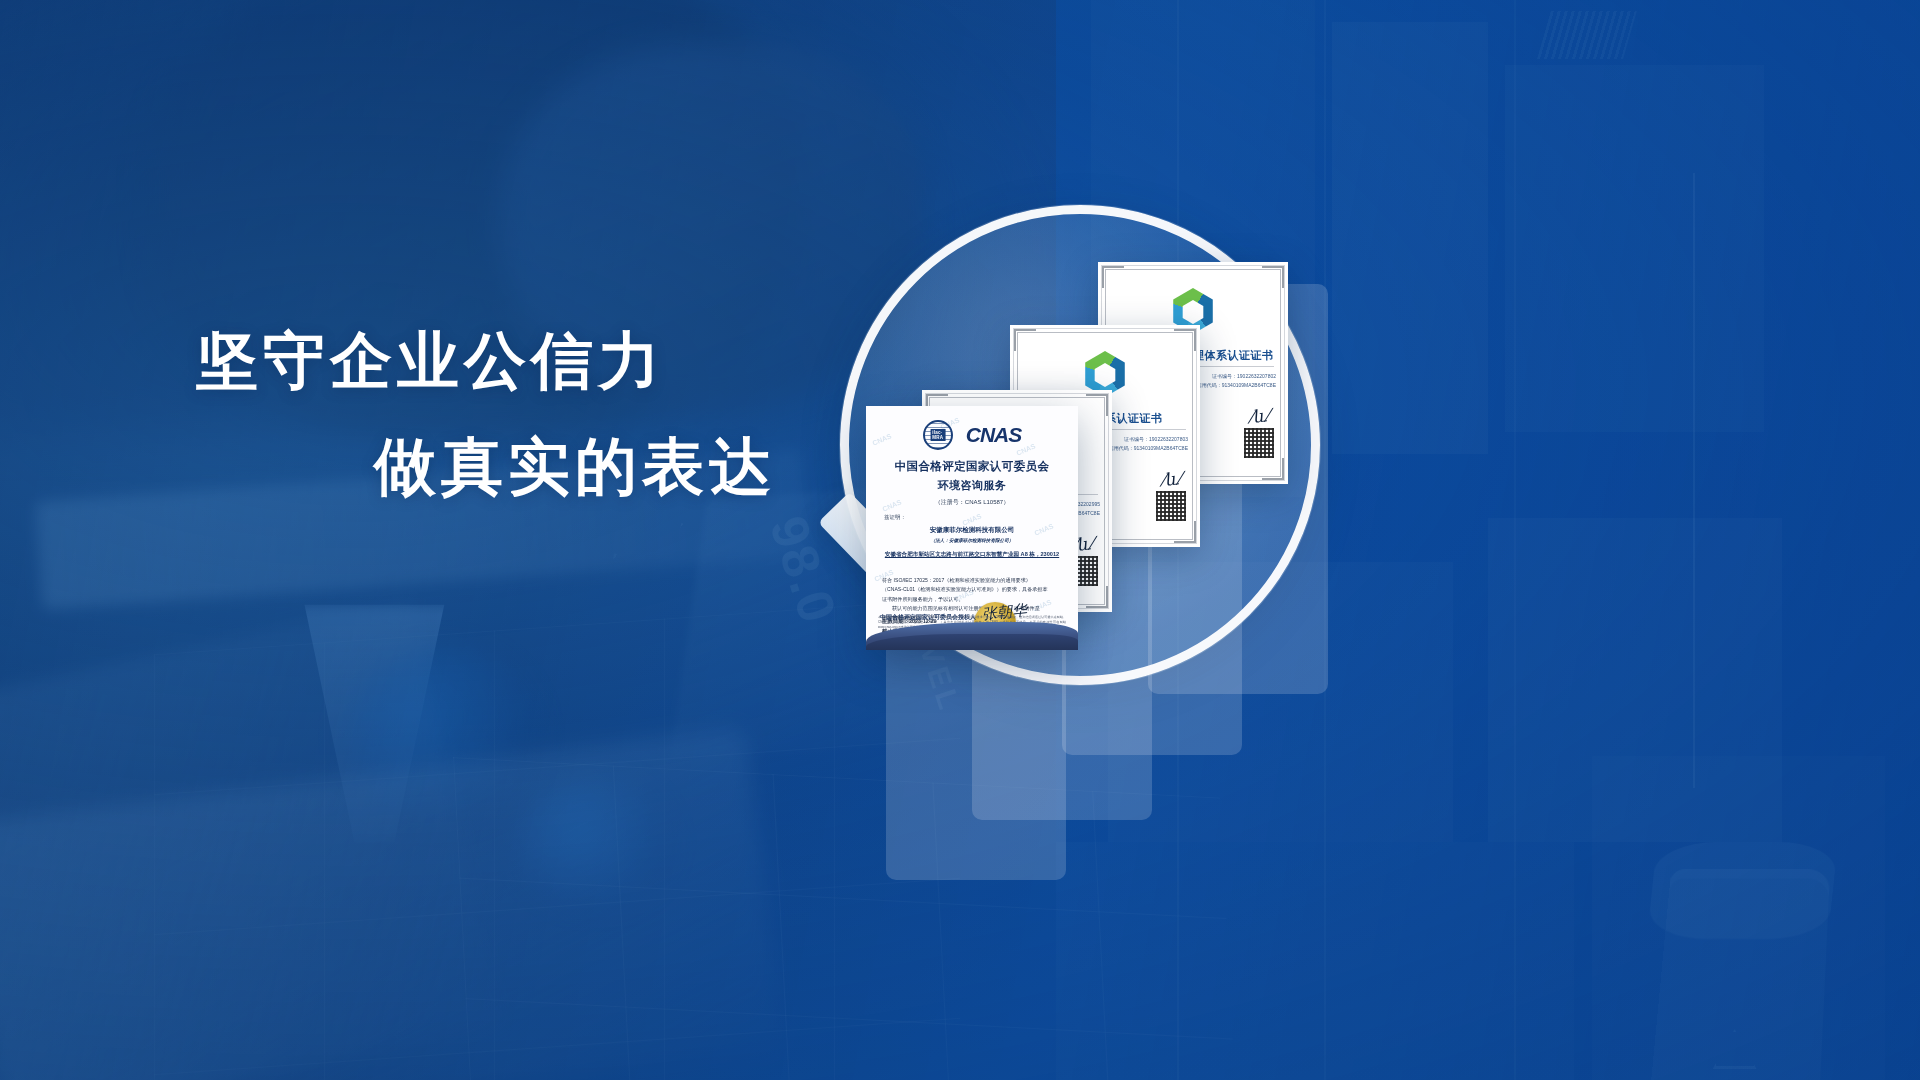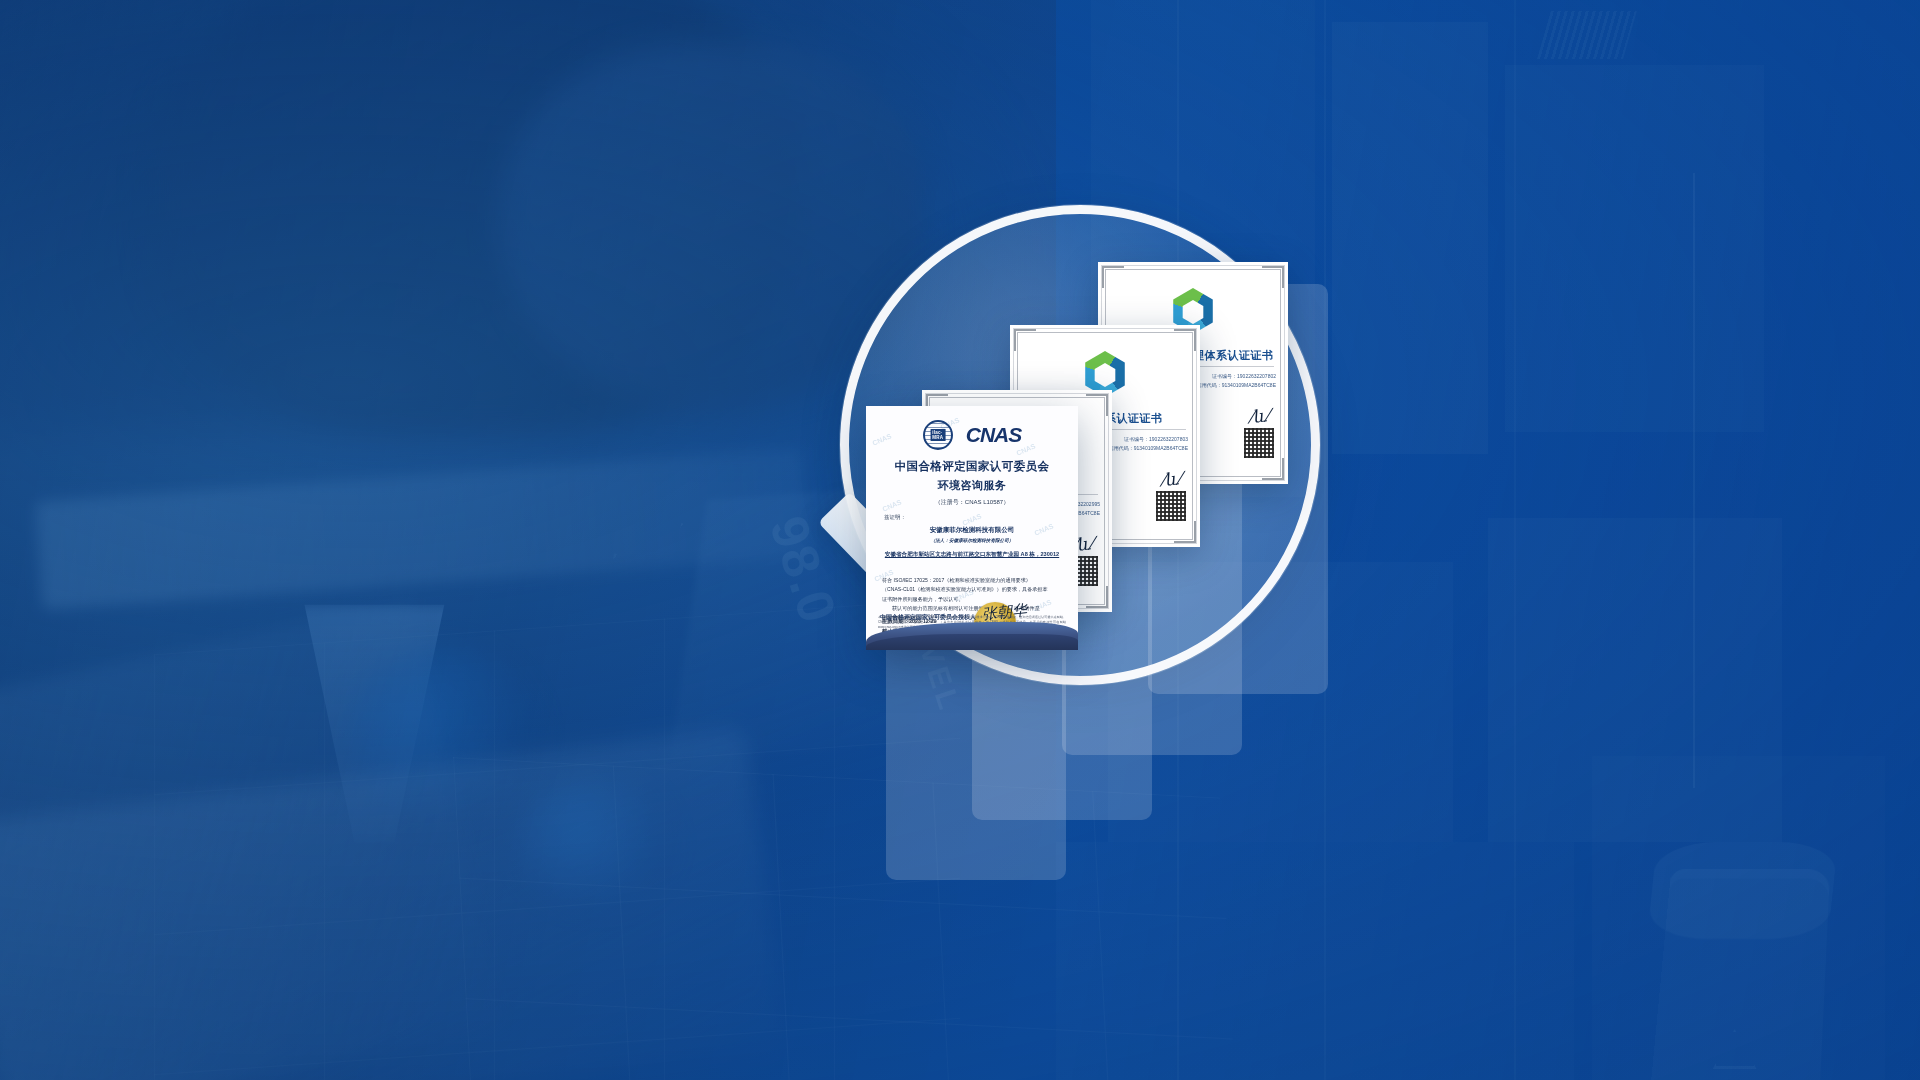--- a/index.html
+++ b/index.html
@@ -338,20 +338,22 @@
   <div class="screen-ghost"></div>
   <div class="diag-streak"></div>
   <div class="diag-streak2"></div>
   <div class="zoomtext2">98.0</div>
   <div class="zoomtext">ZOOM LEVEL</div>
 
   <div class="bg-wash"></div>
   <div class="bg-wash2"></div>
 
   <div class="headline">
+    <div class="hl-line hl-1">坚守企业公信力</div>
+    <div class="hl-line hl-2">做真实的表达</div>
   </div>
 
   <div class="magnifier">
     <div class="mag-glass"></div>
     <div class="mag-ring"></div>
     <div class="mag-handle"></div>
   </div>
 
   <div class="panel p1"></div>
   <div class="panel p2"></div>

